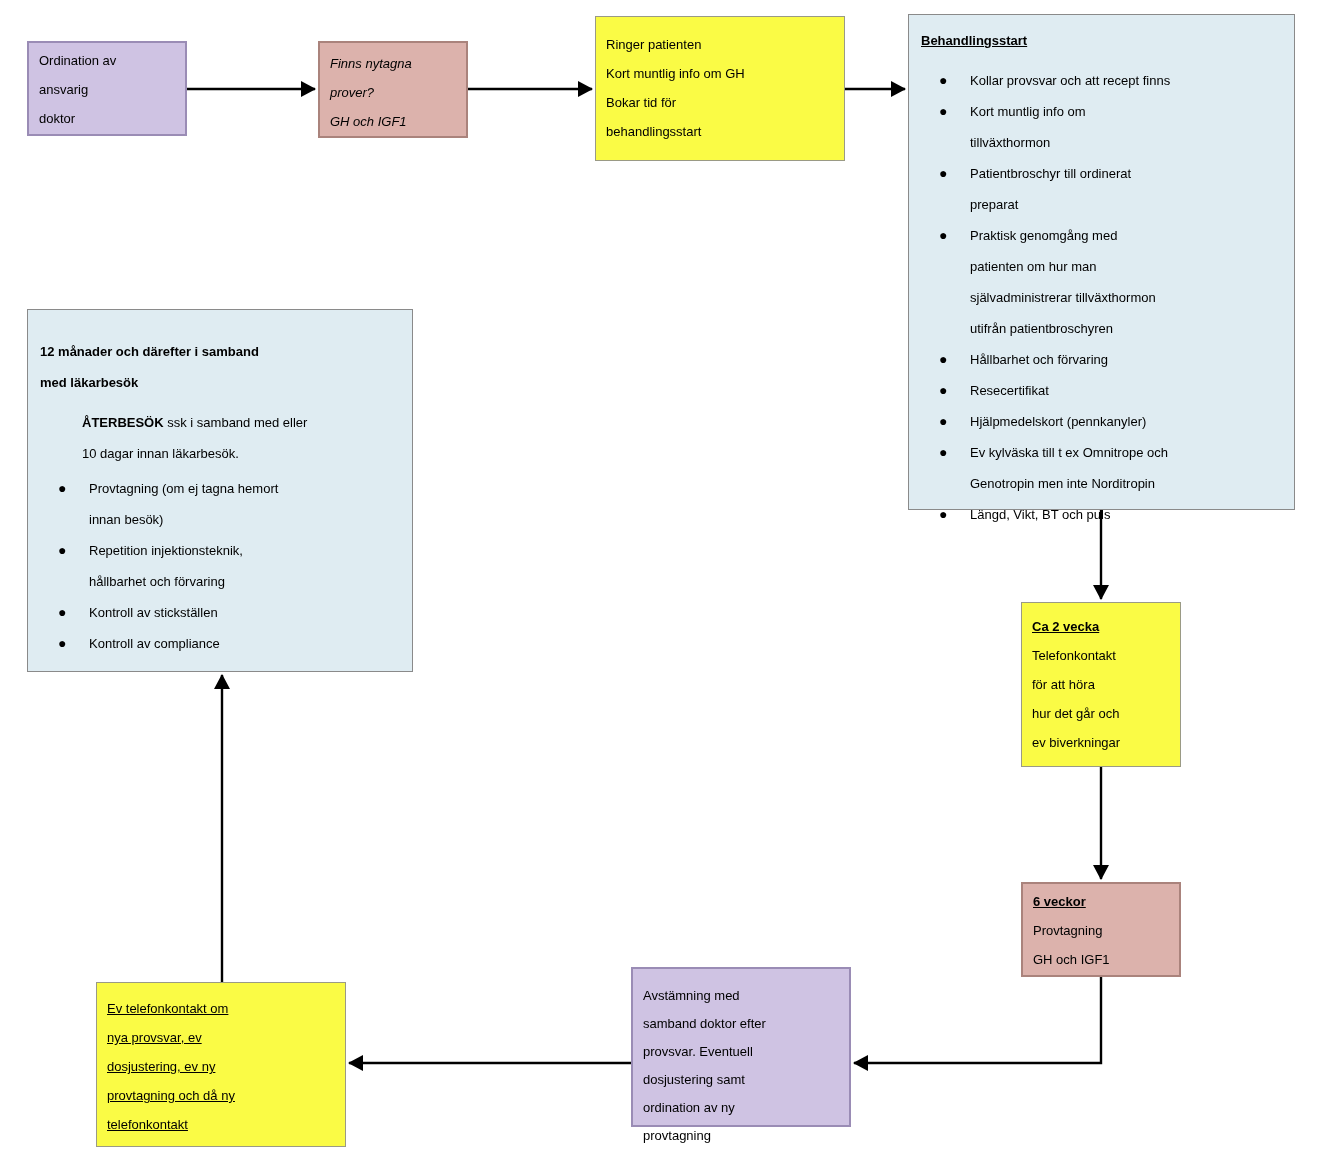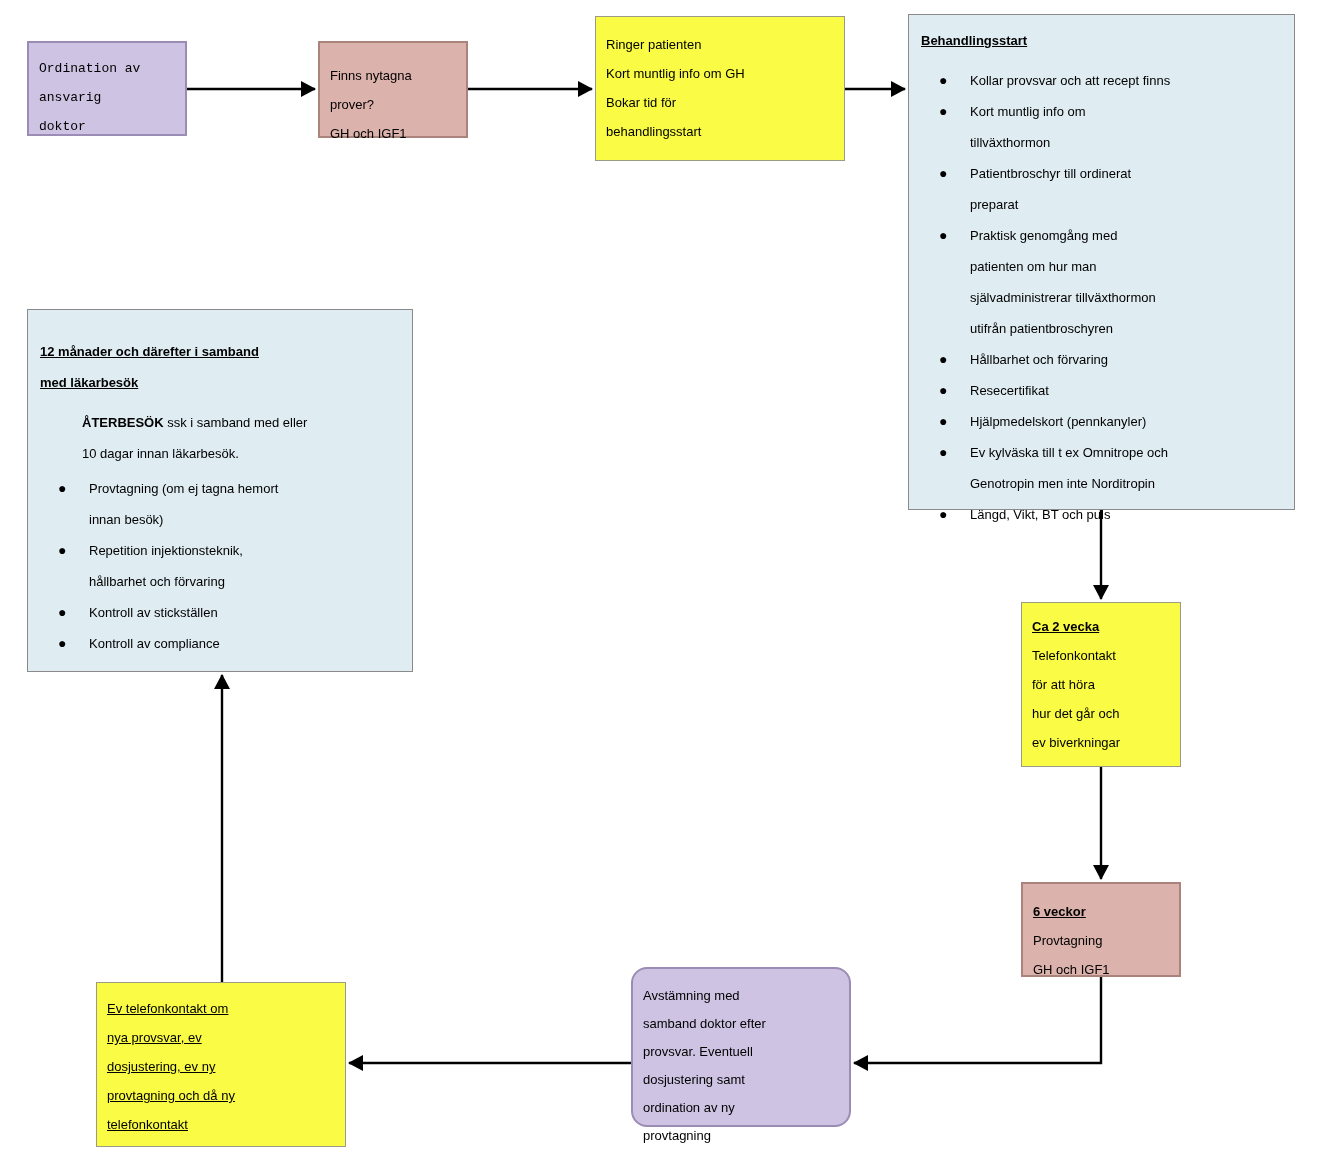--- a/index.html
+++ b/index.html
@@ -23,32 +23,32 @@
     font-size: 13px;
     line-height: 29px;
     padding: 10px 10px;
   }
   .node .line { white-space: nowrap; }
   .purple { background: #cfc3e3; border: 2px solid #9a8cb5; }
   .pink   { background: #dcb2ac; border: 2px solid #aa837c; }
   .yellow { background: #fafb45; border: 1.5px solid #9a9a85; }
   .blue   { background: #dfecf2; border: 1.5px solid #8a8a8a; line-height: 31px; }
 
-  .n-ordination   { left: 27px;   top: 41px;  width: 160px; height: 95px;  padding-top: 11px; font-family: Liberation Mono, monospace; }
-  .n-prover       { left: 318px;  top: 41px;  width: 150px; height: 97px;  padding-top: 18px; }
+  .n-ordination   { left: 27px;   top: 41px;  width: 160px; height: 95px;  padding-top: 3px; }
+  .n-prover       { left: 318px;  top: 41px;  width: 150px; height: 97px;  padding-top: 6px; font-style: italic; }
   .n-ringer       { left: 595px;  top: 16px;  width: 250px; height: 145px; padding-top: 13px; }
   .n-behandling   { left: 908px;  top: 14px;  width: 387px; height: 496px; padding: 10px 6px 8px 12px; }
   .n-tvaveckor    { left: 1021px; top: 602px; width: 160px; height: 165px; padding-top: 9px; }
-  .n-sexveckor    { left: 1021px; top: 882px; width: 160px; height: 95px;  padding-top: 13px; }
-  .n-avstamning   { left: 631px;  top: 967px; width: 220px; height: 160px; padding-top: 13px; line-height: 28px; border-radius: 16px; }
+  .n-sexveckor    { left: 1021px; top: 882px; width: 160px; height: 95px;  padding-top: 3px; }
+  .n-avstamning   { left: 631px;  top: 967px; width: 220px; height: 160px; padding-top: 13px; line-height: 28px; }
   .n-telefon      { left: 96px;   top: 982px; width: 250px; height: 165px; padding-top: 11px; text-decoration: underline; }
   .n-tolvman      { left: 27px;   top: 309px; width: 386px; height: 363px; padding: 26px 8px 8px 12px; }
 
   .box-title { font-weight: bold; text-decoration: underline; white-space: nowrap; }
-  .title-multi div { font-weight: bold; text-decoration: underline; white-space: nowrap; }
+  .title-multi div { font-weight: bold; white-space: nowrap; }
   .intro { margin-top: 9px; white-space: pre-line; margin-left: 42px; }
   .intro .b { font-weight: bold; }
 
   ul.bullets { margin: 9px; padding: 0; list-style: none; }
   ul.bullets.gap { margin-top: 4px; }
   ul.bullets li {
     position: relative;
     padding-left: 40px;
     white-space: pre-line;
   }

